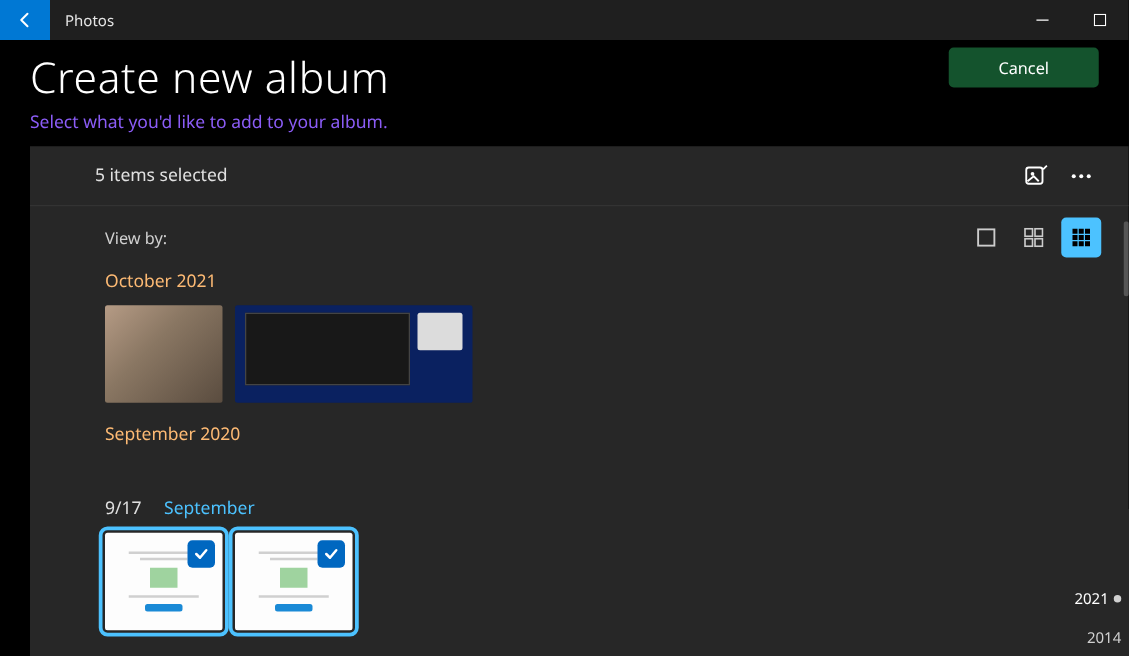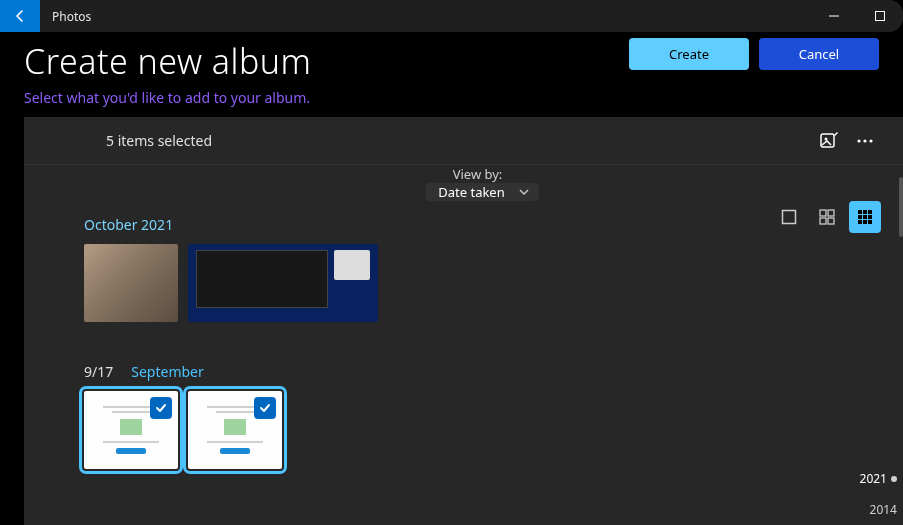--- a/index.html
+++ b/index.html
@@ -1,43 +1,43 @@
 <!DOCTYPE html>
 <html><head>
 <meta charset="utf-8">
 <style>
   * { box-sizing: border-box; margin: 0; padding: 0; }
   html, body { width: 903px; height: 525px; overflow: hidden; font-family: "Segoe UI", system-ui, sans-serif; background: #000; color: #fff; }
-  .titlebar { height: 32px; background: #1f1f1f; display: flex; align-items: center; position: relative; border-radius: 14px; }
+  .titlebar { height: 32px; background: #1f1f1f; display: flex; align-items: center; position: relative; }
   .back-btn { width: 40px; height: 32px; background: #0078d4; display: flex; align-items: center; justify-content: center; }
   .app-title { font-size: 12px; margin-left: 12px; color: #e5e5e5; }
   .win-controls { position: absolute; right: 0; top: 0; height: 32px; display: flex; }
   .win-btn { width: 46px; height: 32px; display: flex; align-items: center; justify-content: center; }
   .header-row { display: flex; padding: 6px 24px 0 24px; }
   .page-title { font-size: 34px; font-weight: 300; letter-spacing: 0.5px; }
   .header-spacer { flex: 1; }
   .pill-btn { height: 32px; min-width: 120px; border-radius: 4px; font-size: 13px; display: flex; align-items: center; justify-content: center; }
   .create-btn { background: #60cdff; color: #000; margin-right: 10px; }
-  .cancel-btn { background: #1d4ed8; color: #fff; }
+  .cancel-btn { background: #14532d; color: #fff; }
   .subtitle { font-size: 14px; color: #8b5cf6; padding: 4px 24px 10px 24px; }
   .panel { margin-left: 24px; background: #272727; height: calc(100% - 104px); position: relative; }
-  .selection-bar { height: 48px; display: flex; align-items: center; padding: 0 20px 0 82px; border-bottom: 1px solid #333; }
+  .selection-bar { height: 48px; display: flex; align-items: center; padding: 0 20px 0 52px; border-bottom: 1px solid #333; }
   .sel-text { font-size: 14px; color: #e0e0e0; }
   .selbar-spacer { flex: 1; }
   .icon-btn { width: 36px; height: 36px; display: flex; align-items: center; justify-content: center; border-radius: 4px; }
-  .viewbar { height: 50px; display: flex; align-items: center; padding: 0 22px 0 60px; flex-direction: column; }
+  .viewbar { height: 50px; display: flex; align-items: center; padding: 0 22px 0 60px; }
   .viewby-label { font-size: 13px; color: #d0d0d0; margin-right: 10px; }
   .dropdown { height: 32px; background: #323232; border-radius: 4px; padding: 0 34px 0 12px; display: flex; align-items: center; font-size: 13px; position: relative; }
   .dropdown svg { position: absolute; right: 10px; top: 50%; transform: translateY(-50%); }
   .view-icons { margin-left: auto; display: flex; gap: 6px; }
   .view-icon { width: 32px; height: 32px; border-radius: 4px; display:flex; align-items:center; justify-content:center; }
   .view-icon.active { background: #4cc2ff; }
   .scroll-area { padding: 0 60px 20px 60px; overflow-y: auto; height: calc(100% - 98px); }
   .group { margin-bottom: 16px; }
-  .group-title { color: #7dd3fc; font-size: 14px; margin-bottom: 10px; }
+  .group-title { color: #fdba74; font-size: 14px; margin-bottom: 10px; }
   .group-meta { display:flex; align-items:center; gap:18px; font-size:14px; margin-bottom:10px;margin-top:40px; }
   .group-meta .date { color: #e0e0e0; }
   .group-meta .unselect { color:#4cc2ff; }
   .thumbs { display: flex; gap: 10px; flex-wrap: wrap; }
   .thumb { width: 94px; height: 78px; border-radius: 2px; position: relative; overflow:hidden; flex-shrink:0; }
   .thumb.selected { outline: 3px solid #4cc2ff; outline-offset: 2px; }
   .thumb .check { position:absolute; top:6px; right:6px; width:22px; height:22px; background:#0067c0; border-radius:4px; display:flex; align-items:center; justify-content:center; }
   .thumb-a { background: linear-gradient(135deg,#b59b85 0%,#8a7763 40%,#5a4c3f 100%); }
   .thumb-b { width:190px; background:#0a2160; position:relative; }
   .thumb-b::before{content:"";position:absolute;left:8px;top:6px;width:130px;height:56px;background:#181818;border:1px solid #444;}
@@ -73,21 +73,20 @@
       <svg width="10" height="10">
           <rect x="0.5" y="0.5" width="9" height="9" stroke="#fff" fill="none" stroke-width="1"></rect>
         </svg>
     </div>
   </div>
 </div>
 
 <div class="header-row">
   <div class="page-title">Create new album</div>
   <div class="header-spacer"></div>
-  <div class="pill-btn create-btn">Create</div>
   <div class="pill-btn cancel-btn">Cancel</div>
 </div>
 <div class="subtitle">Select what you'd like to add to your album.</div>
 
 <div class="panel">
 
   <div class="selection-bar">
     <span class="sel-text">5 items selected</span>
     <div class="selbar-spacer"></div>
     <div class="icon-btn">
@@ -102,26 +101,20 @@
       <svg width="20" height="20" viewBox="0 0 20 20">
         <circle cx="4" cy="10" r="1.6" fill="#fff"></circle>
           <circle cx="10" cy="10" r="1.6" fill="#fff"></circle>
           <circle cx="16" cy="10" r="1.6" fill="#fff"></circle>
       </svg>
     </div>
   </div>
 
   <div class="viewbar">
     <span class="viewby-label">View by:</span>
-    <div class="dropdown">
-      <span>Date taken</span>
-      <svg width="10" height="10" viewBox="0 0 10 10">
-          <path d="M1 3 L5 7 L9 3" stroke="#ccc" fill="none" stroke-width="1.4"></path>
-        </svg>
-    </div>
     <div class="view-icons">
       <div class="view-icon">
         <svg width="16" height="16">
             <rect x="1.5" y="1.5" width="13" height="13" stroke="#ccc" fill="none" stroke-width="1.5"></rect>
           </svg>
       </div>
       <div class="view-icon">
         <svg width="16" height="16">
           <rect x="1" y="1" width="6" height="6" stroke="#ccc" fill="none" stroke-width="1.3"></rect>
           <rect x="9" y="1" width="6" height="6" stroke="#ccc" fill="none" stroke-width="1.3"></rect>
@@ -149,20 +142,21 @@
 
     <div class="group">
       <div class="group-title">October 2021</div>
       <div class="thumbs">
         <div class="thumb thumb-a"></div>
         <div class="thumb thumb-b"></div>
       </div>
     </div>
 
     <div class="group">
+      <div class="group-title">September 2020</div>
       <div class="group-meta">
         <span class="date">9/17</span>
         <span class="unselect">September</span>
       </div>
       <div class="thumbs">
         <div class="thumb thumb-doc selected">
           <div class="line"></div>
             <div class="line short"></div>
             <div class="pic"></div>
             <div class="line"></div>

